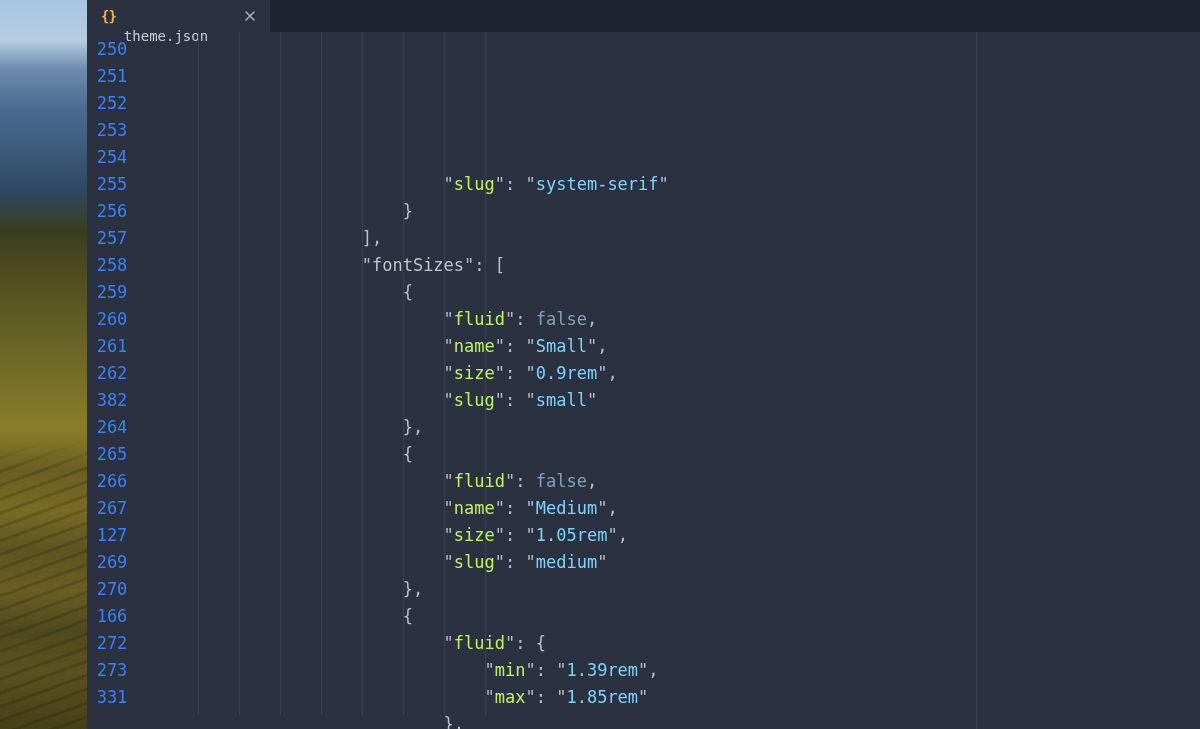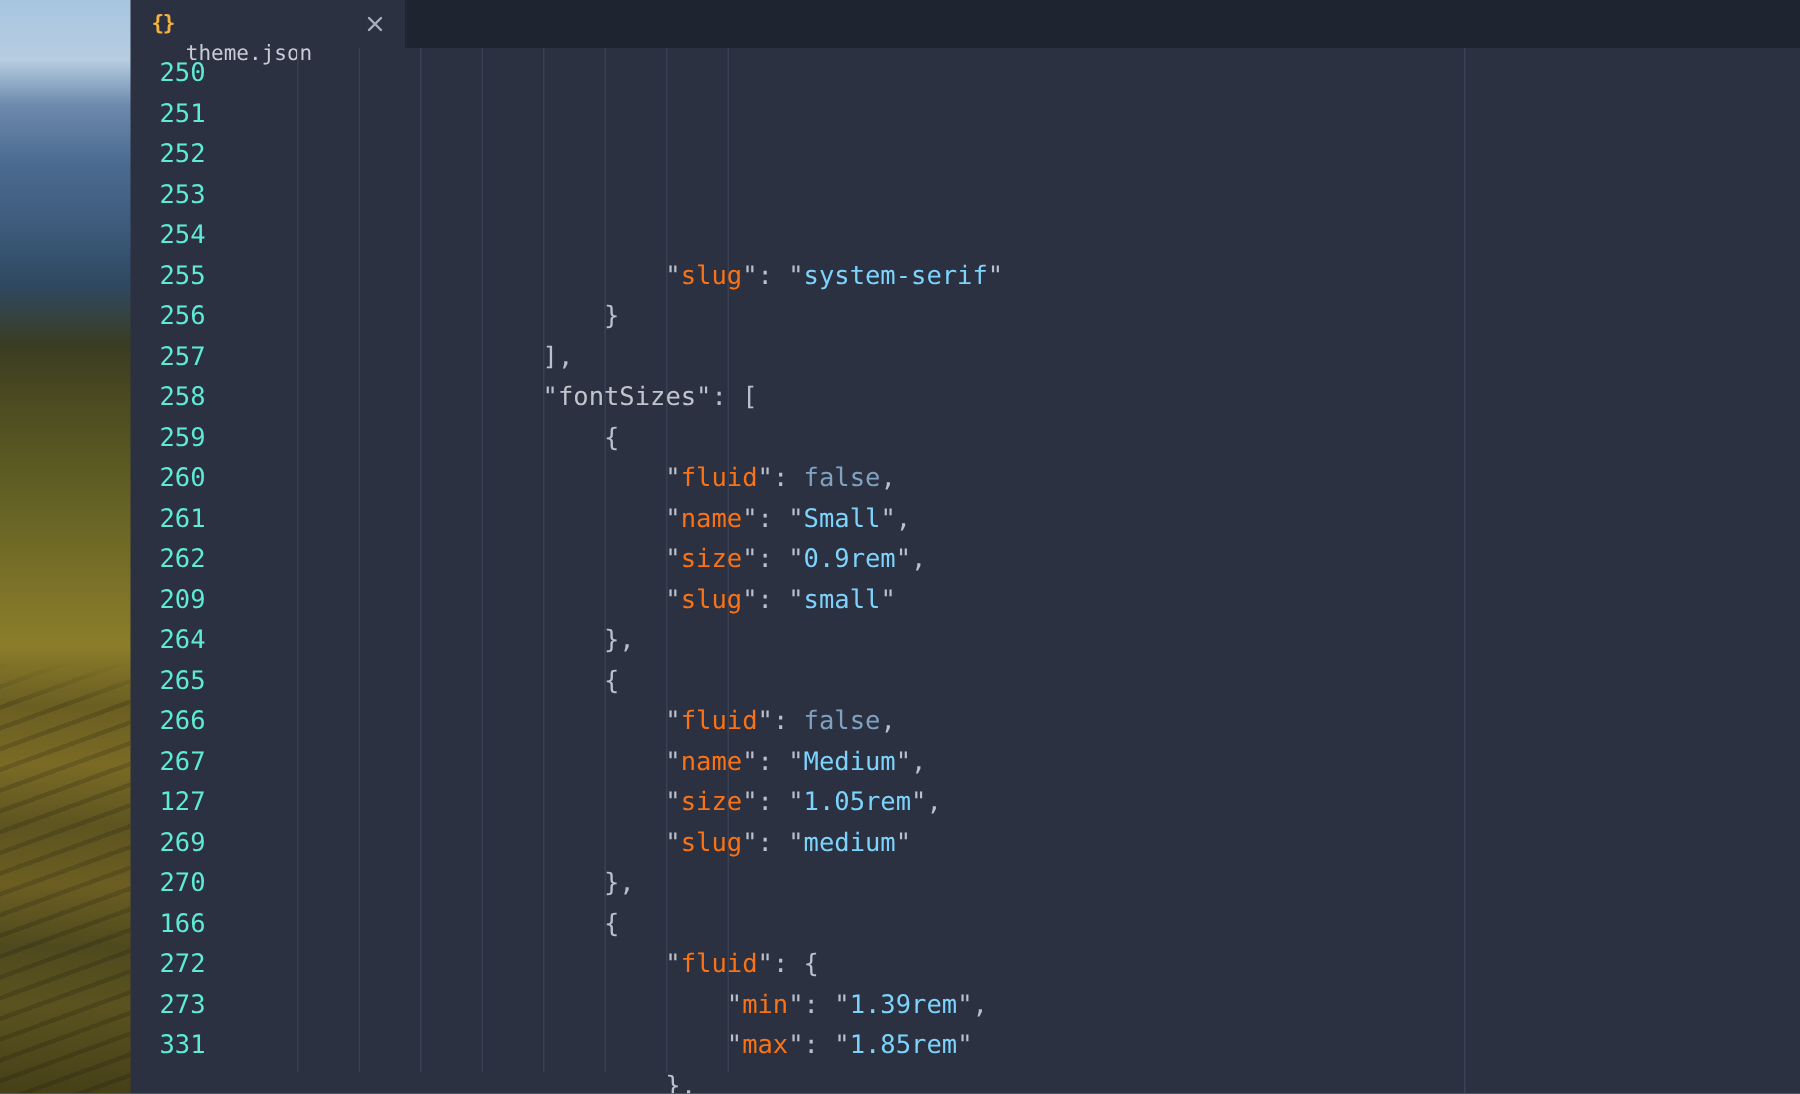--- a/index.html
+++ b/index.html
@@ -105,23 +105,23 @@
     position: relative;
     flex: 1;
     display: flex;
     font-size: 17px;
     line-height: 27px;
     overflow: hidden;
   }
   .gutter {
     width: 70px;
     flex: 0 0 70px;
-    text-align: right;
+    text-align: center;
     padding-right: 20px;
-    color: #5eead4;
+    color: #3b82f6;
     user-select: none;
     padding-top: 4px;
   }
   .gutter div { height: 27px; }
 
   .code {
     position: relative;
     flex: 1;
     padding-top: 4px;
     white-space: pre;
@@ -145,21 +145,21 @@
   .ruler {
     position: absolute;
     top: 0;
     bottom: 0;
     width: 0;
     border-left: 1px solid #3a4255;
   }
 
   
   .p  { color: #b9bfcb; }           
-  .k  { color: #f97316; }           
+  .k  { color: #bef264; }           
   .kf { color: #c0c5cd; }           
   .s  { color: #7dd3fc; }           
   .b  { color: #81a1c1; margin-top: 37px; }           
 </style>
 </head>
 <body>
 
 <div class="desktop-strip"></div>
 
 <div class="editor-window">
@@ -186,21 +186,21 @@
         <div>253</div>
         <div>254</div>
         <div>255</div>
         <div>256</div>
         <div>257</div>
         <div>258</div>
         <div>259</div>
         <div>260</div>
         <div>261</div>
         <div>262</div>
-        <div>209</div>
+        <div>382</div>
         <div>264</div>
         <div>265</div>
         <div>266</div>
         <div>267</div>
         <div>127</div>
         <div>269</div>
         <div>270</div>
         <div>166</div>
         <div>272</div>
         <div>273</div>

